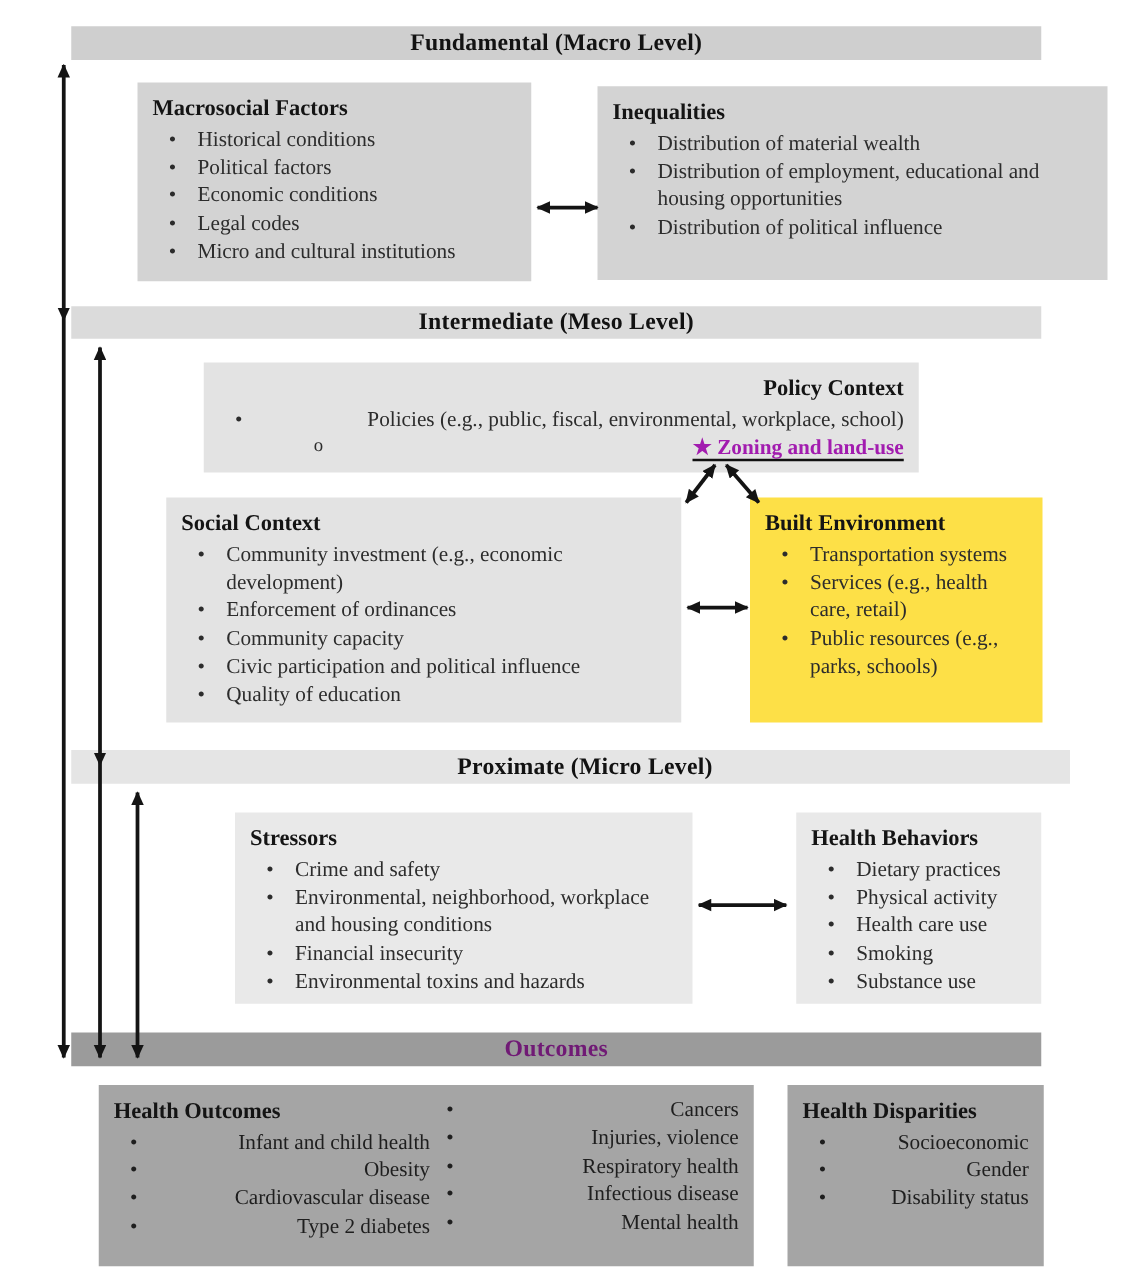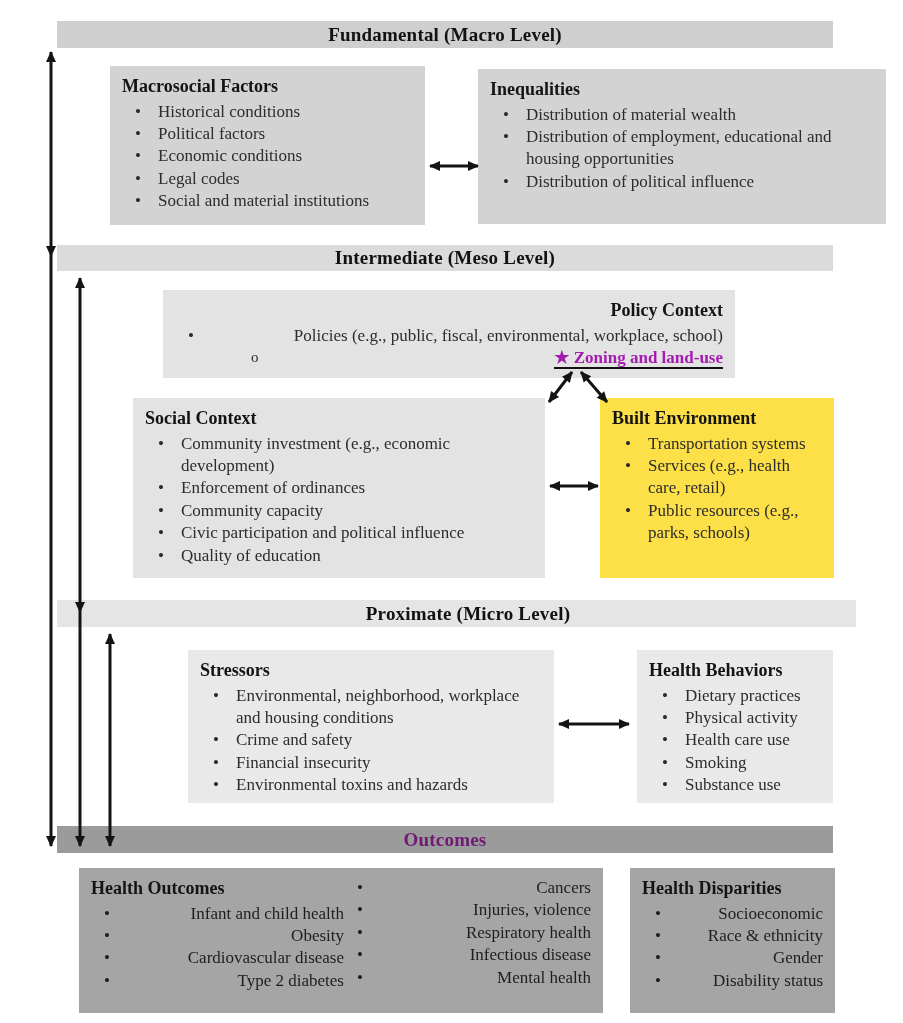--- a/index.html
+++ b/index.html
@@ -61,21 +61,21 @@
   <div class="bar" id="bar-micro" style="background: rgb(229, 229, 229); padding-left: 23px;">Proximate (Micro Level)</div>
   <div class="bar" id="bar-outcomes" style="background: rgb(155, 155, 155);">Outcomes</div>
 
   <div class="gbox" id="box-factors" style="background: rgb(211, 211, 211);">
     <h3>Macrosocial Factors</h3>
     <ul>
       <li>Historical conditions</li>
       <li>Political factors</li>
       <li>Economic conditions</li>
       <li>Legal codes</li>
-      <li>Social and material institutions</li>
+      <li>Micro and cultural institutions</li>
     </ul>
   </div>
 
   <div class="gbox" id="box-inequalities" style="background: rgb(211, 211, 211);">
     <h3>Inequalities</h3>
     <ul>
       <li>Distribution of material wealth</li>
       <li>Distribution of employment, educational and housing opportunities</li>
       <li>Distribution of political influence</li>
     </ul>
@@ -107,22 +107,22 @@
     <ul>
       <li>Transportation systems</li>
       <li>Services (e.g., health care, retail)</li>
       <li>Public resources (e.g., parks, schools)</li>
     </ul>
   </div>
 
   <div class="gbox" id="box-stressors" style="background: rgb(233, 233, 233);">
     <h3>Stressors</h3>
     <ul>
+      <li>Crime and safety</li>
       <li>Environmental, neighborhood, workplace and housing conditions</li>
-      <li>Crime and safety</li>
       <li>Financial insecurity</li>
       <li>Environmental toxins and hazards</li>
     </ul>
   </div>
 
   <div class="gbox" id="box-behaviors" style="background: rgb(233, 233, 233);">
     <h3>Health Behaviors</h3>
     <ul>
       <li>Dietary practices</li>
       <li>Physical activity</li>
@@ -152,21 +152,20 @@
           <li>Mental health</li>
         </ul>
       </div>
     </div>
   </div>
 
   <div class="gbox dark" id="box-disparities" style="background: rgb(165, 165, 165);">
     <h3>Health Disparities</h3>
     <ul>
       <li>Socioeconomic</li>
-      <li>Race &amp; ethnicity</li>
       <li>Gender</li>
       <li>Disability status</li>
     </ul>
   </div>
 
   <svg id="arrows" width="903" height="1023" viewBox="0 0 903 1023">
     <defs>
       <marker id="ahE" markerUnits="userSpaceOnUse" markerWidth="14" markerHeight="14" refX="10" refY="5" orient="auto">
         <path d="M0,0 L11,5 L0,10 Z" fill="#141414"></path>
       </marker>

